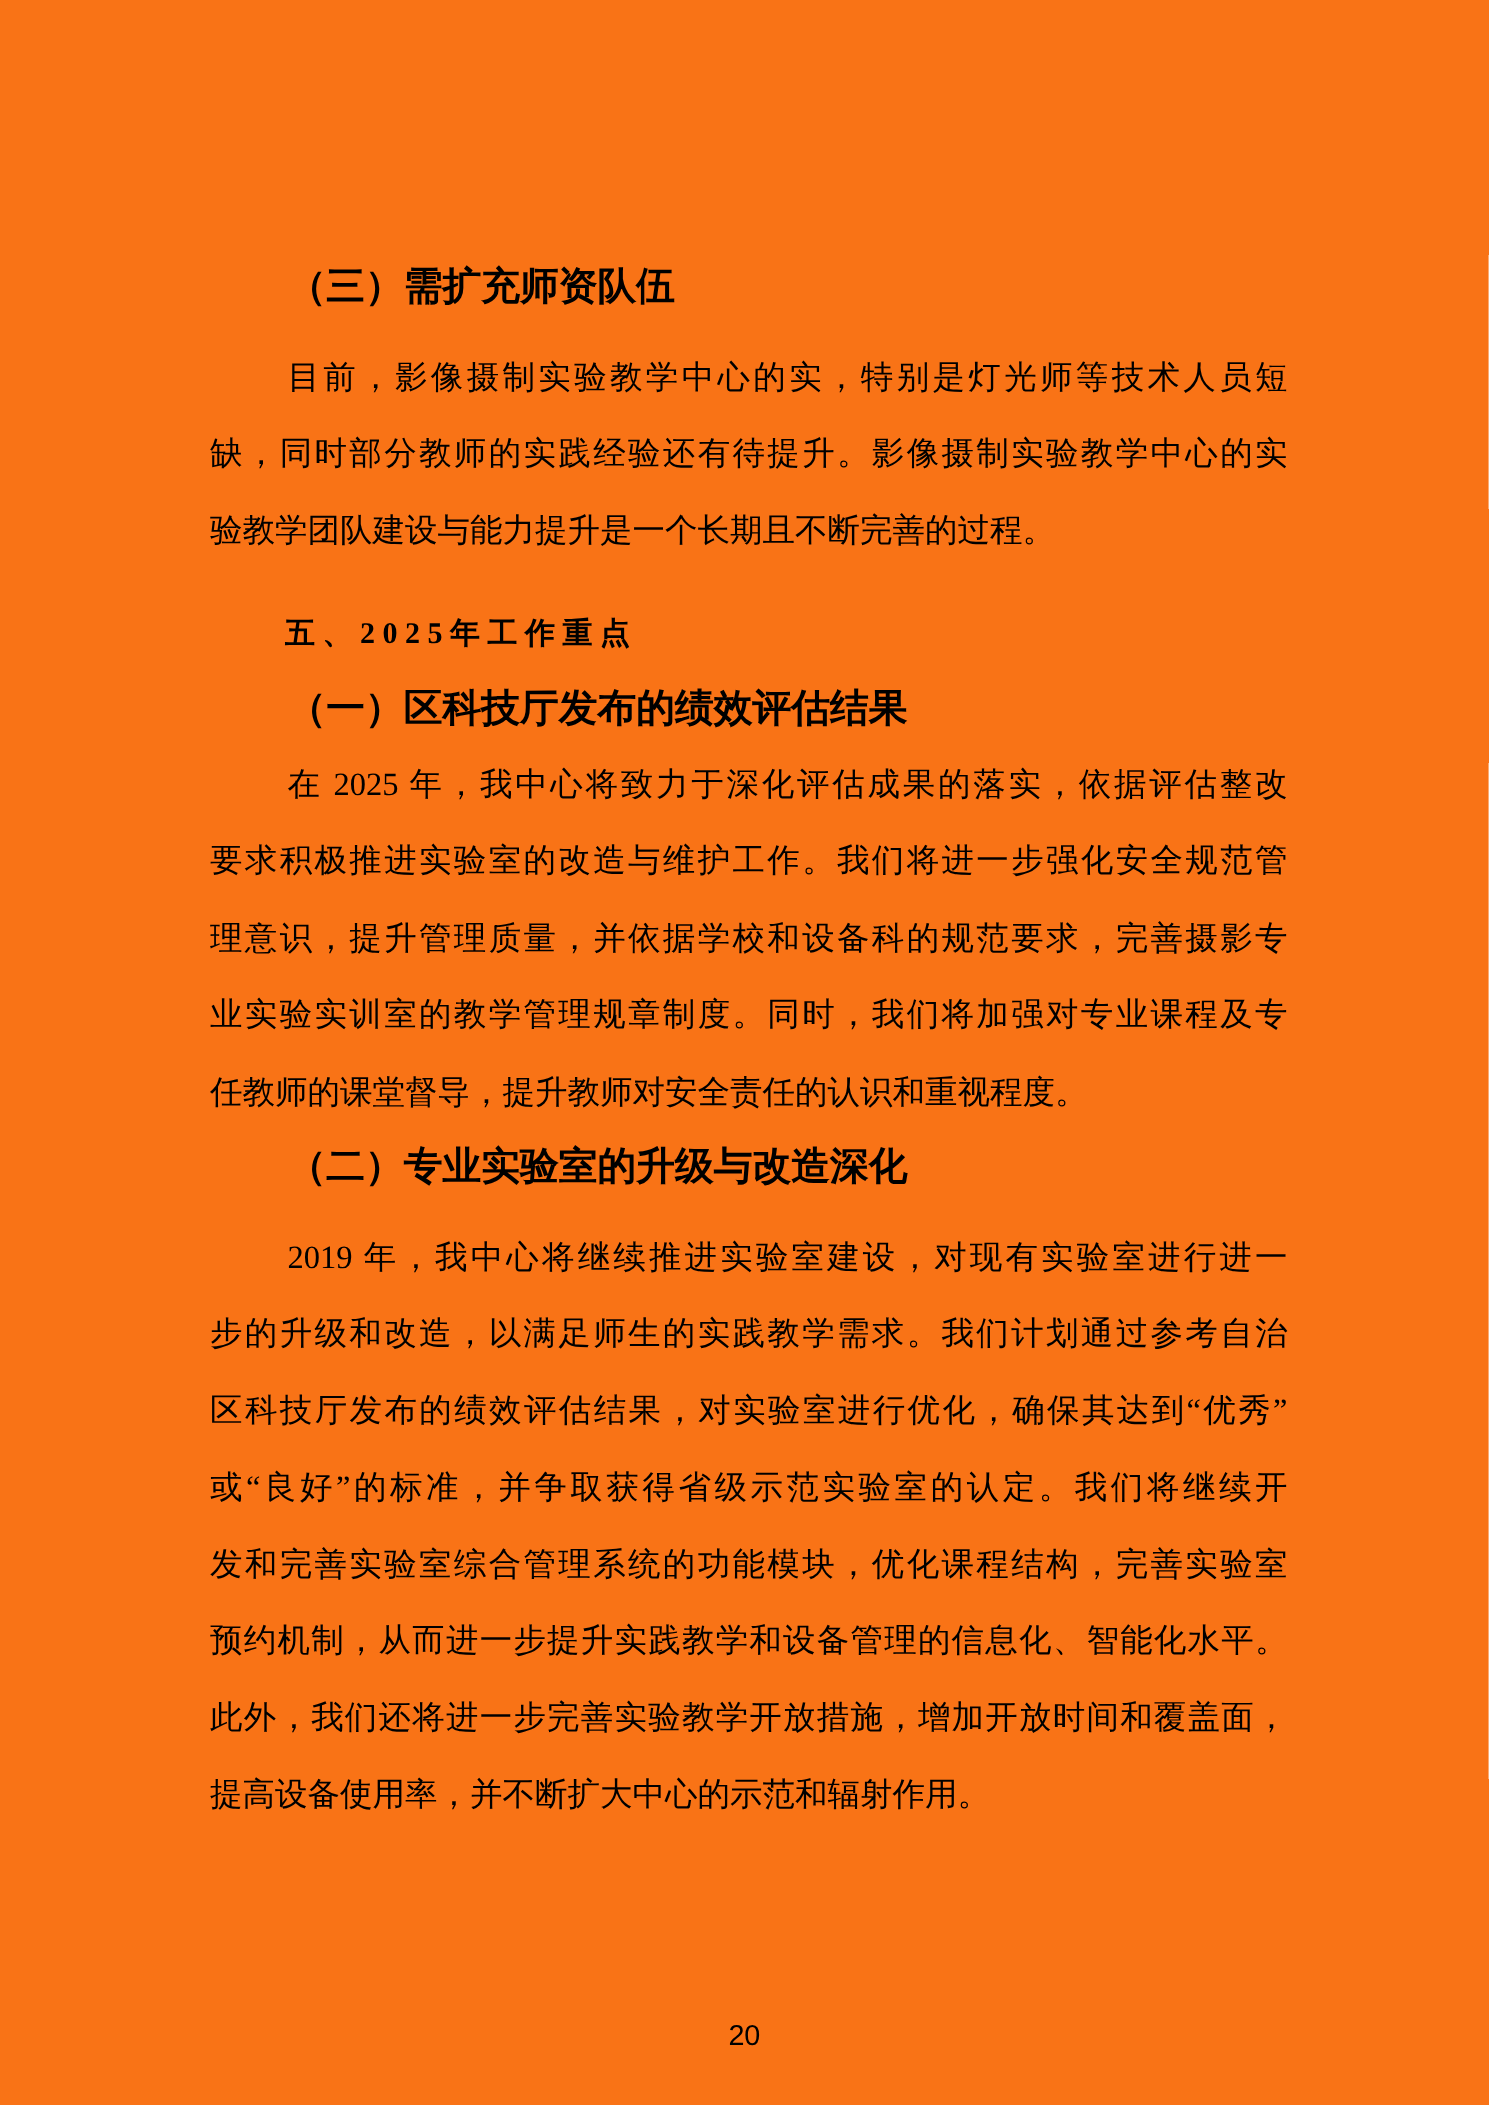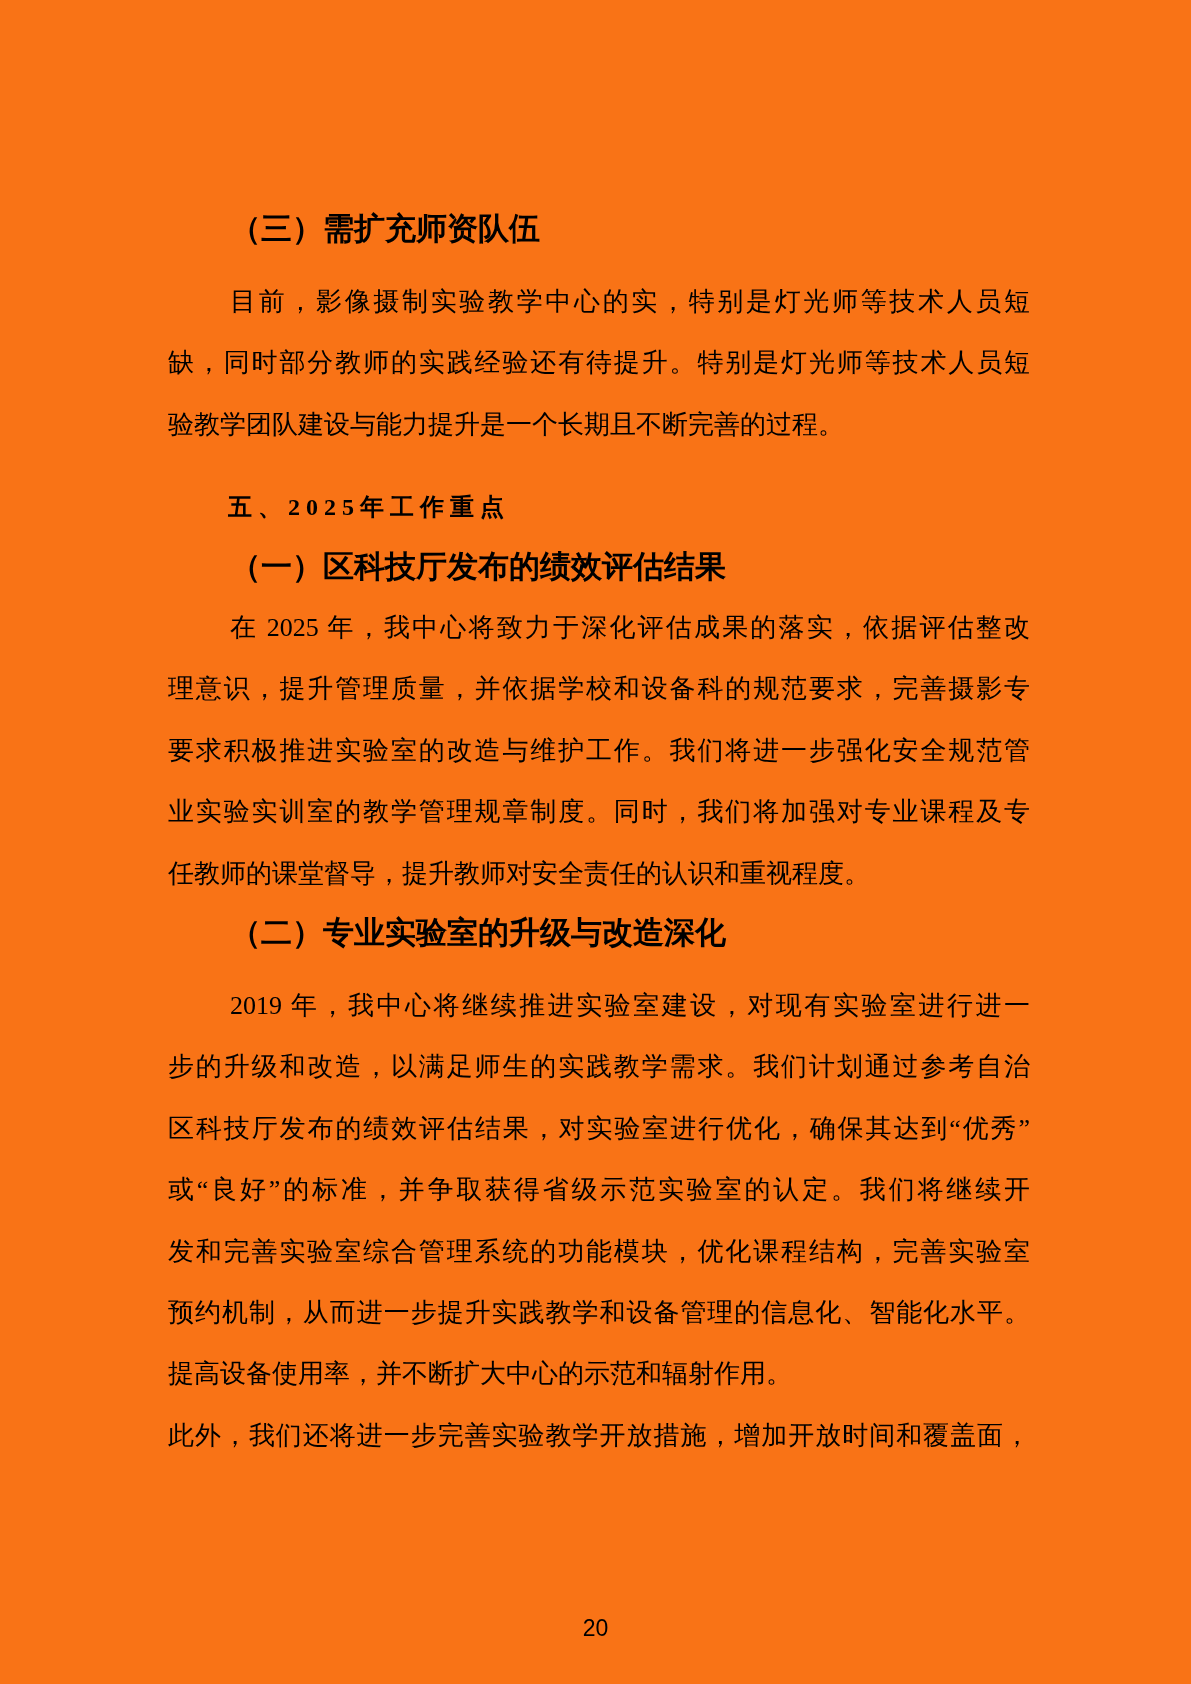--- a/index.html
+++ b/index.html
@@ -87,44 +87,44 @@
 </style>
 </head>
 <body>
 
 <div class="page">
 
   <h3 class="heading-black h-three">（三）需扩充师资队伍</h3>
 
   <div class="para p1">
     <div class="line fill indent">目前，影像摄制实验教学中心的实，特别是灯光师等技术人员短</div>
-    <div class="line fill">缺，同时部分教师的实践经验还有待提升。特别是灯光师等技术人员短</div>
+    <div class="line fill">缺，同时部分教师的实践经验还有待提升。影像摄制实验教学中心的实</div>
     <div class="line">验教学团队建设与能力提升是一个长期且不断完善的过程。</div>
   </div>
 
   <h2 class="heading-major">五、2025年工作重点</h2>
 
   <h3 class="heading-black h-one">（一）区科技厅发布的绩效评估结果</h3>
 
   <div class="para p2">
     <div class="line fill indent">在 2025 年，我中心将致力于深化评估成果的落实，依据评估整改</div>
+    <div class="line fill">要求积极推进实验室的改造与维护工作。我们将进一步强化安全规范管</div>
     <div class="line fill">理意识，提升管理质量，并依据学校和设备科的规范要求，完善摄影专</div>
-    <div class="line fill">要求积极推进实验室的改造与维护工作。我们将进一步强化安全规范管</div>
     <div class="line fill">业实验实训室的教学管理规章制度。同时，我们将加强对专业课程及专</div>
     <div class="line">任教师的课堂督导，提升教师对安全责任的认识和重视程度。</div>
   </div>
 
   <h3 class="heading-black h-two">（二）专业实验室的升级与改造深化</h3>
 
   <div class="para p3">
     <div class="line fill indent">2019 年，我中心将继续推进实验室建设，对现有实验室进行进一</div>
     <div class="line fill">步的升级和改造，以满足师生的实践教学需求。我们计划通过参考自治</div>
     <div class="line fill">区科技厅发布的绩效评估结果，对实验室进行优化，确保其达到“优秀”</div>
     <div class="line fill">或“良好”的标准，并争取获得省级示范实验室的认定。我们将继续开</div>
     <div class="line fill">发和完善实验室综合管理系统的功能模块，优化课程结构，完善实验室</div>
     <div class="line fill">预约机制，从而进一步提升实践教学和设备管理的信息化、智能化水平。</div>
+    <div class="line fill">此外，我们还将进一步完善实验教学开放措施，增加开放时间和覆盖面，</div>
     <div class="line">提高设备使用率，并不断扩大中心的示范和辐射作用。</div>
-    <div class="line fill">此外，我们还将进一步完善实验教学开放措施，增加开放时间和覆盖面，</div>
   </div>
 
   <div class="page-number">20</div>
 
 </div>
 
 </body></html>

